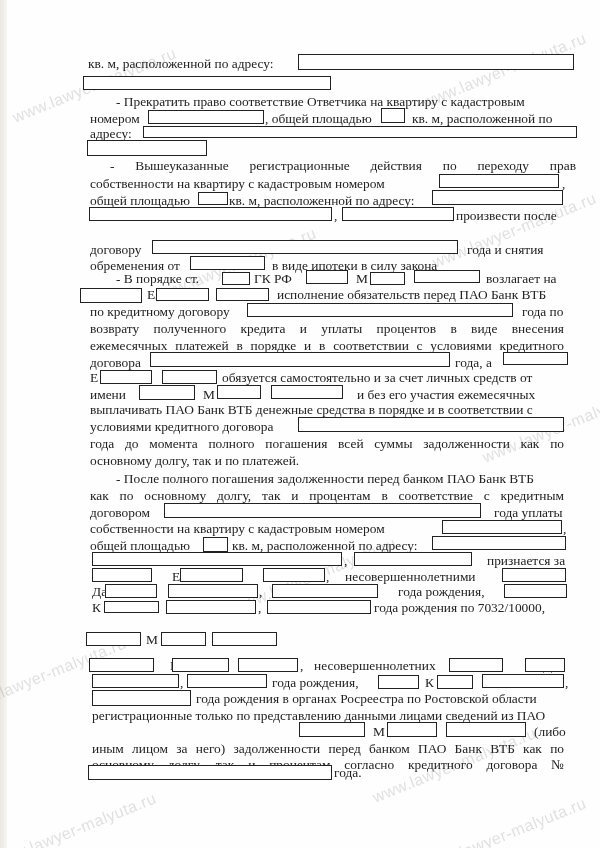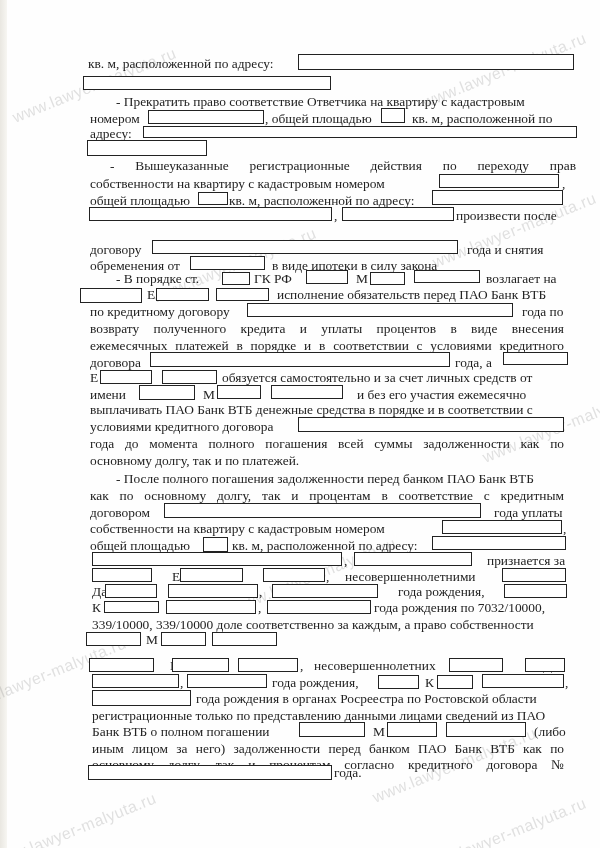--- a/index.html
+++ b/index.html
@@ -86,21 +86,21 @@
   <div class="box" style="left:503px;top:352px;width:65px;height:13px"></div>
   <div class="t" style="left:90px;top:370px">Е</div>
   <div class="box" style="left:100px;top:370px;width:52px;height:14px"></div>
   <div class="box" style="left:162px;top:370px;width:55px;height:14px"></div>
   <div class="t" style="left:222px;top:370px">обязуется самостоятельно и за счет личных средств от</div>
   <div class="t" style="left:90px;top:387px">имени</div>
   <div class="box" style="left:139px;top:385px;width:56px;height:15px"></div>
   <div class="t" style="left:203px;top:387px">М</div>
   <div class="box" style="left:217px;top:385px;width:44px;height:14px"></div>
   <div class="box" style="left:271px;top:385px;width:72px;height:14px"></div>
-  <div class="t" style="left:357px;top:387px">и без его участия ежемесячно</div>
+  <div class="t" style="left:357px;top:387px">и без его участия ежемесячных</div>
   <div class="t" style="left:90px;top:402px">выплачивать ПАО Банк ВТБ денежные средства в порядке и в соответствии с</div>
   <div class="t" style="left:90px;top:419px">условиями кредитного договора</div>
   <div class="box" style="left:298px;top:417px;width:266px;height:15px"></div>
   <div class="line just" style="left:90px;width:474px;top:436px">года до момента полного погашения всей суммы задолженности как по</div>
   <div class="t" style="left:90px;top:453px">основному долгу, так и по платежей.</div>
 
   <div class="t" style="left:116px;top:471px">- После полного погашения задолженности перед банком ПАО Банк ВТБ</div>
   <div class="line just" style="left:90px;width:474px;top:488px">как по основному долгу, так и процентам в соответствие с кредитным</div>
   <div class="t" style="left:90px;top:505px">договором</div>
   <div class="box" style="left:164px;top:503px;width:317px;height:15px"></div>
@@ -129,21 +129,20 @@
   <div class="t" style="left:259px;top:584px">,</div>
   <div class="box" style="left:272px;top:584px;width:106px;height:14px"></div>
   <div class="t" style="left:398px;top:584px">года рождения,</div>
   <div class="box" style="left:504px;top:584px;width:63px;height:14px"></div>
   <div class="t" style="left:92px;top:600px">К</div>
   <div class="box" style="left:104px;top:601px;width:55px;height:12px"></div>
   <div class="box" style="left:166px;top:600px;width:90px;height:14px"></div>
   <div class="t" style="left:258px;top:600px">,</div>
   <div class="box" style="left:267px;top:600px;width:104px;height:14px"></div>
   <div class="t" style="left:374px;top:600px">года рождения по 7032/10000,</div>
-  <div class="t" style="left:92px;top:617px">339/10000, 339/10000 доле соответственно за каждым, а право собственности</div>
   <div class="box" style="left:86px;top:632px;width:55px;height:14px"></div>
   <div class="t" style="left:146px;top:632px">М</div>
   <div class="box" style="left:161px;top:632px;width:45px;height:14px"></div>
   <div class="box" style="left:212px;top:632px;width:65px;height:14px"></div>
 
   <div class="box" style="left:89px;top:658px;width:65px;height:14px"></div>
   <div class="t" style="left:170px;top:658px">Е</div>
   <div class="box" style="left:172px;top:658px;width:57px;height:14px"></div>
   <div class="box" style="left:238px;top:658px;width:60px;height:14px"></div>
   <div class="t" style="left:300px;top:658px">,</div>
@@ -156,21 +155,20 @@
   <div class="box" style="left:187px;top:674px;width:80px;height:14px"></div>
   <div class="t" style="left:272px;top:675px">года рождения,</div>
   <div class="box" style="left:378px;top:675px;width:41px;height:14px"></div>
   <div class="t" style="left:425px;top:675px">К</div>
   <div class="box" style="left:437px;top:675px;width:36px;height:14px"></div>
   <div class="box" style="left:482px;top:674px;width:82px;height:14px"></div>
   <div class="t" style="left:565px;top:675px">,</div>
   <div class="box" style="left:92px;top:690px;width:99px;height:16px"></div>
   <div class="t" style="left:196px;top:691px">года рождения в органах Росреестра по Ростовской области</div>
   <div class="t" style="left:92px;top:708px">регистрационные только по представлению данными лицами сведений из ПАО</div>
-  <div class="t" style="left:92px;top:724px">Банк ВТБ о полном погашении</div>
   <div class="box" style="left:299px;top:722px;width:66px;height:15px"></div>
   <div class="t" style="left:373px;top:724px">М</div>
   <div class="box" style="left:387px;top:722px;width:50px;height:15px"></div>
   <div class="box" style="left:446px;top:722px;width:80px;height:15px"></div>
   <div class="t" style="left:534px;top:724px">(либо</div>
   <div class="line just" style="left:92px;width:472px;top:741px">иным лицом за него) задолженности перед банком ПАО Банк ВТБ как по</div>
   <div class="line just" style="left:92px;width:472px;top:757px">основному долгу, так и процентам согласно кредитного договора №</div>
   <div class="box" style="left:88px;top:765px;width:244px;height:15px"></div>
   <div class="t" style="left:334px;top:765px">года.</div>
 </div>

